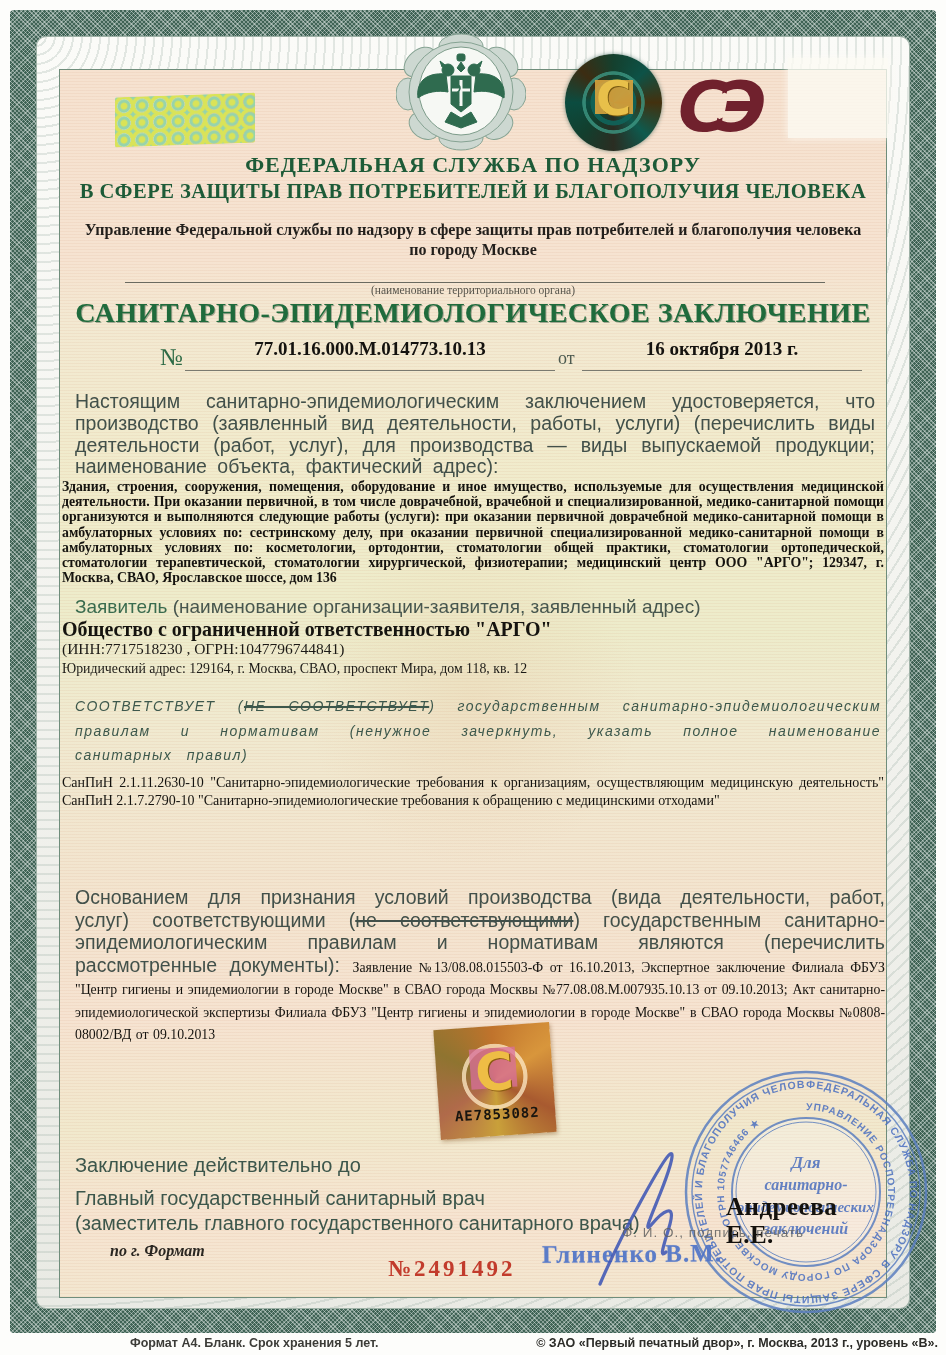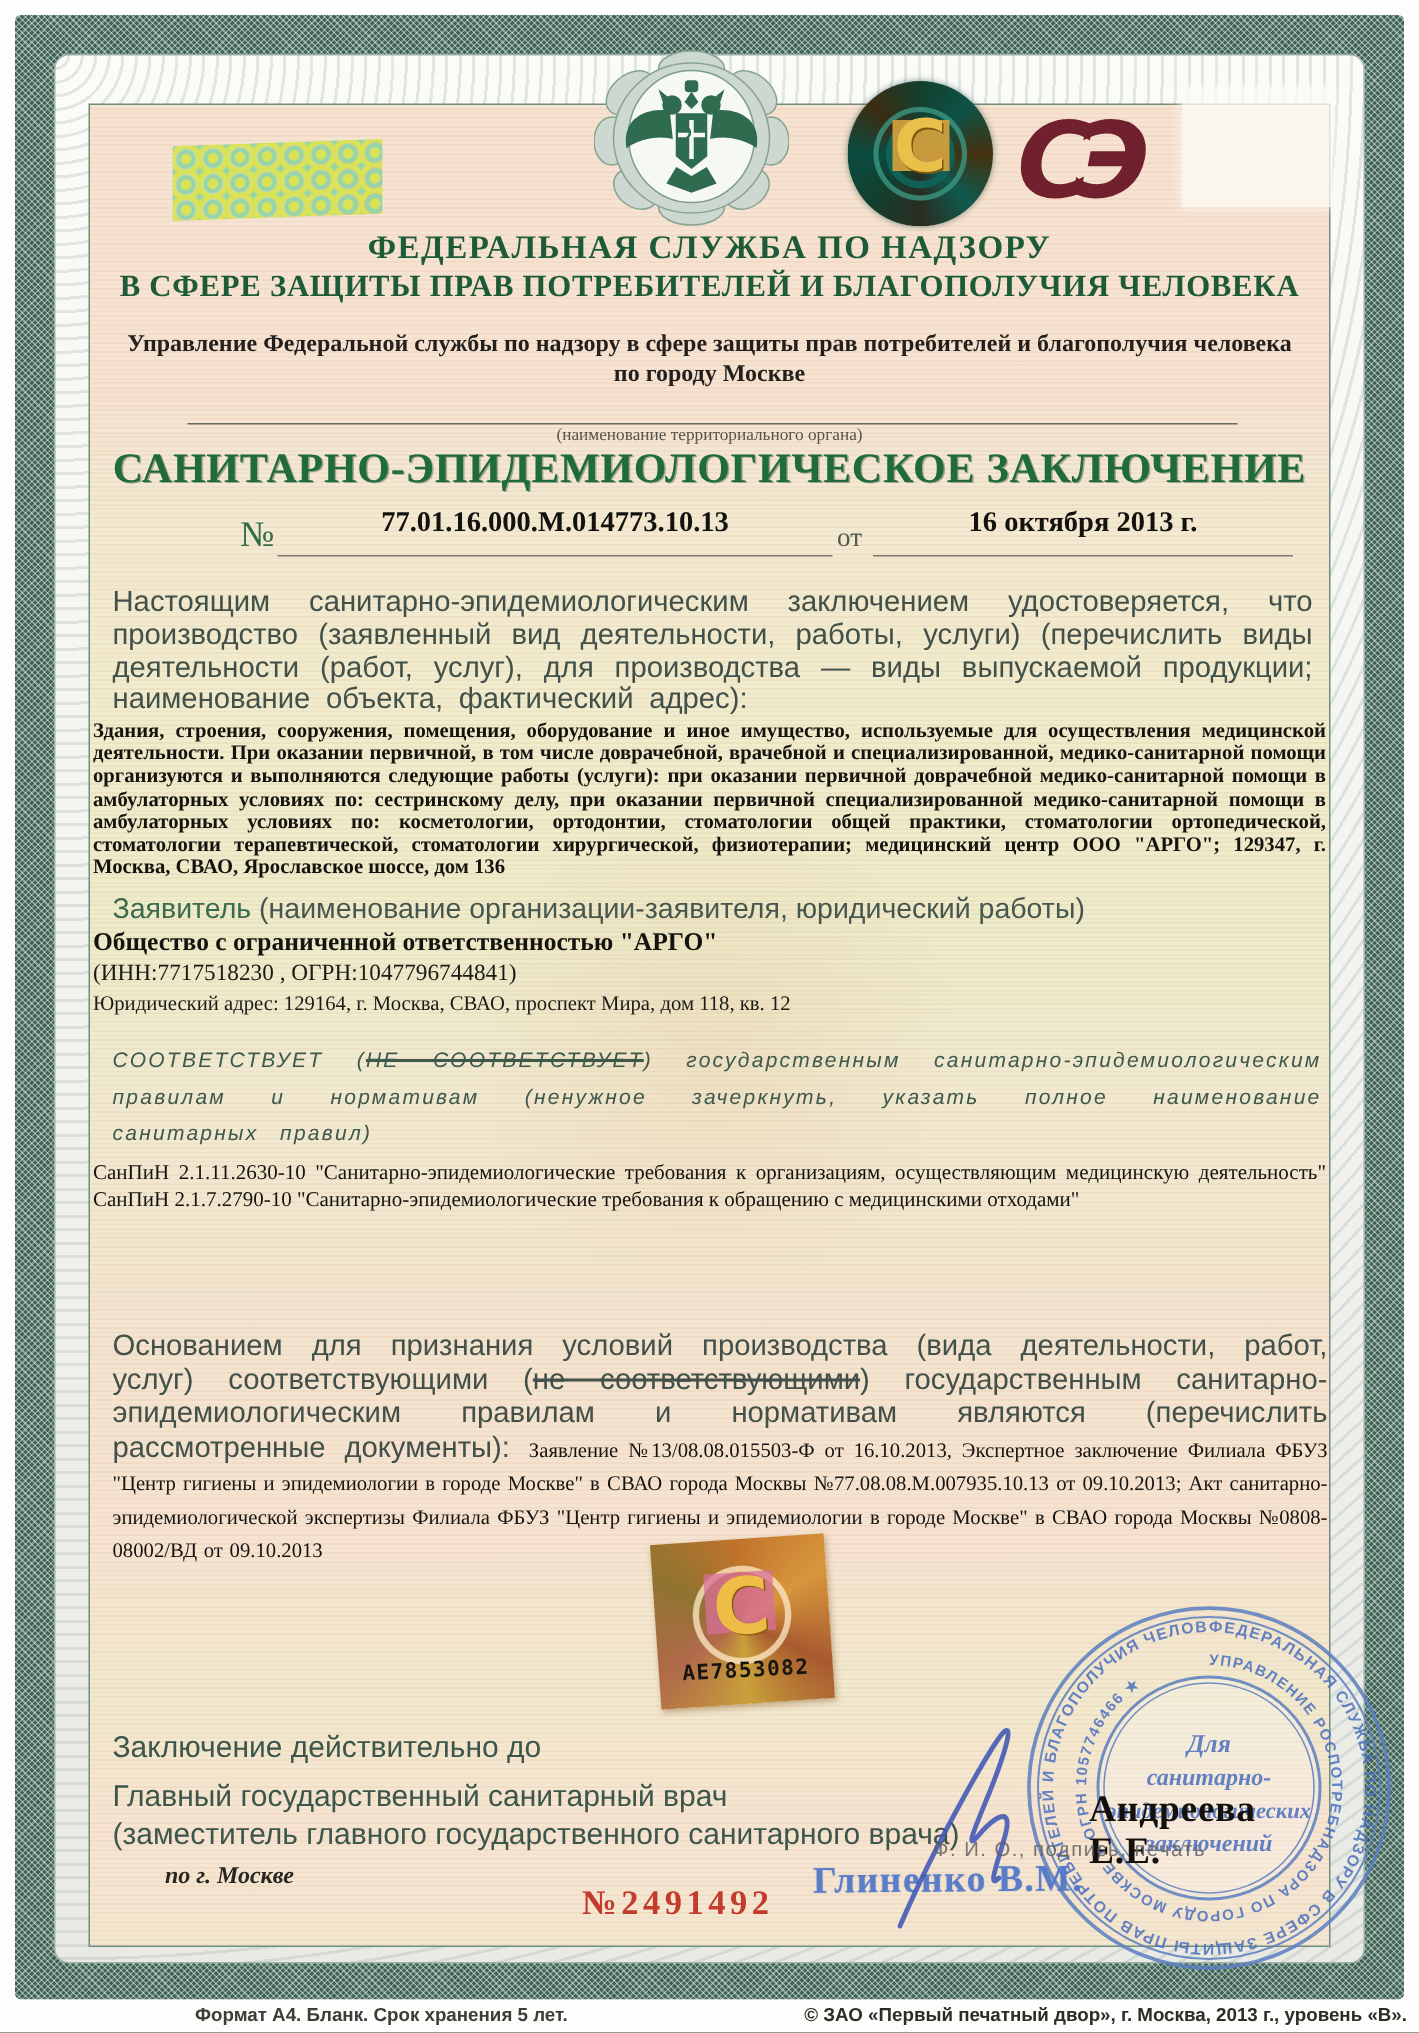--- a/index.html
+++ b/index.html
@@ -79,21 +79,21 @@
   .num-line2{left:522px;top:300px;width:280px;border-top:1px solid #7a7a70;}
   .date-val{left:522px;top:268px;width:280px;text-align:center;font-weight:bold;font-size:19px;color:#14120f;}
 
   
   .sans-par{font-family:"Liberation Sans",sans-serif;color:#42504a;text-align:justify;}
   .intro{left:15px;top:321px;width:800px;font-size:19.5px;line-height:21.8px;word-spacing:5px;}
   .object{left:2px;top:409px;width:822px;font-weight:bold;font-size:13.8px;line-height:15.2px;
           color:#15130f;text-align:justify;}
   .applicant-label{left:15px;top:526px;font-family:"Liberation Sans",sans-serif;font-size:19px;color:#3a6b4e;}
   .applicant-label .cap{color:#47564e;}
-  .org-name{left:2px;top:548px;font-weight:bold;font-size:17px;color:#15130f;}
+  .org-name{left:2px;top:548px;font-weight:bold;font-size:20px;color:#15130f;}
   .inn{left:2px;top:570px;font-size:15.5px;color:#1c1a16;}
   .addr{left:2px;top:591px;font-size:13.8px;color:#1c1a16;}
 
   .compliance{left:15px;top:624px;width:806px;font-size:14px;line-height:24.5px;
         letter-spacing:1.5px;word-spacing:9px;color:#3d584c;font-style:italic;}
   .struck{text-decoration:line-through;text-decoration-thickness:2px;}
   .sanpin{left:2px;top:704px;width:822px;font-size:14px;line-height:17.5px;color:#15130f;text-align:justify;}
 
   .basis{left:15px;top:816px;width:810px;font-size:19.5px;line-height:22.5px;word-spacing:5px;color:#42504a;}
   .docs-inline{font-family:"Liberation Serif",serif;font-size:13.8px;line-height:15.5px;
@@ -185,41 +185,41 @@
     <div class="abs no-sym">№</div>
     <div class="abs num-val">77.01.16.000.М.014773.10.13</div>
     <div class="abs num-line1"></div>
     <div class="abs ot-sym">от</div>
     <div class="abs date-val">16 октября 2013 г.</div>
     <div class="abs num-line2"></div>
 
     <div class="abs sans-par intro">Настоящим санитарно-эпидемиологическим заключением удостоверяется, что производство (заявленный вид деятельности, работы, услуги) (перечислить виды деятельности (работ, услуг), для производства — виды выпускаемой продукции; наименование объекта, фактический адрес):</div>
     <div class="abs object">Здания, строения, сооружения, помещения, оборудование и иное имущество, используемые для осуществления медицинской деятельности. При оказании первичной, в том числе доврачебной, врачебной и специализированной, медико-санитарной помощи организуются и выполняются следующие работы (услуги): при оказании первичной доврачебной медико-санитарной помощи в амбулаторных условиях по: сестринскому делу, при оказании первичной специализированной медико-санитарной помощи в амбулаторных условиях по: косметологии, ортодонтии, стоматологии общей практики, стоматологии ортопедической, стоматологии терапевтической, стоматологии хирургической, физиотерапии; медицинский центр ООО "АРГО"; 129347, г. Москва, СВАО, Ярославское шоссе, дом 136</div>
 
-    <div class="abs applicant-label"><span>Заявитель</span><span class="cap"> (наименование организации-заявителя, юридический работы)</span></div>
+    <div class="abs applicant-label"><span>Заявитель</span><span class="cap"> (наименование организации-заявителя, заявленный адрес)</span></div>
     <div class="abs org-name">Общество с ограниченной ответственностью "АРГО"</div>
     <div class="abs inn">(ИНН:7717518230 , ОГРН:1047796744841)</div>
     <div class="abs addr">Юридический адрес: 129164, г. Москва, СВАО, проспект Мира, дом 118, кв. 12</div>
 
     <div class="abs sans-par compliance"><span>СООТВЕТСТВУЕТ (</span><span class="struck">НЕ СООТВЕТСТВУЕТ</span><span>) государственным санитарно-эпидемиологическим правилам и нормативам (ненужное зачеркнуть, указать полное наименование санитарных правил)</span></div>
 
     <div class="abs sanpin">СанПиН 2.1.11.2630-10 "Санитарно-эпидемиологические требования к организациям, осуществляющим медицинскую деятельность" СанПиН 2.1.7.2790-10 "Санитарно-эпидемиологические требования к обращению с медицинскими отходами"</div>
 
     <div class="abs sans-par basis"><span>Основанием для признания условий производства (вида деятельности, работ, услуг) соответствующими (</span><span class="struck">не соответствующими</span><span>) государственным санитарно-эпидемиологическим правилам и нормативам являются (перечислить рассмотренные документы): </span><span class="docs-inline">Заявление №13/08.08.015503-Ф от 16.10.2013, Экспертное заключение Филиала ФБУЗ "Центр гигиены и эпидемиологии в городе Москве" в СВАО города Москвы №77.08.08.М.007935.10.13 от 09.10.2013; Акт санитарно-эпидемиологической экспертизы Филиала ФБУЗ "Центр гигиены и эпидемиологии в городе Москве" в СВАО города Москвы №0808-08002/ВД от 09.10.2013</span></div>
 
     <div class="abs holo-sq">
       <div class="pink"></div>
       <div class="c-glyph">С</div>
       <div class="serial">АЕ7853082</div>
     </div>
 
     <div class="abs validity">Заключение действительно до</div>
     <div class="abs doctor1">Главный государственный санитарный врач</div>
     <div class="abs doctor2">(заместитель главного государственного санитарного врача)</div>
-    <div class="abs city">по г. Москве</div>
+    <div class="abs city">по г. Формат</div>
 
     <svg class="abs sig" width="130" height="160" viewBox="0 0 130 160">
       <path d="M28 152 C52 96 92 26 98 22 C104 18 96 42 88 62 C80 82 70 104 80 92 C90 80 104 70 98 92 C93 110 86 128 94 120" fill="none" stroke="#3f56b5" stroke-width="3.2" stroke-linecap="round" opacity=".88"></path>
     </svg>
 
     <svg class="seal abs" viewBox="0 0 256 256">
       <defs>
         <path id="ringOut" d="M128,24 a104,104 0 1,1 -0.01,0"></path>
         <path id="ringIn" d="M128,46 a82,82 0 1,1 -0.01,0"></path>
       </defs>

